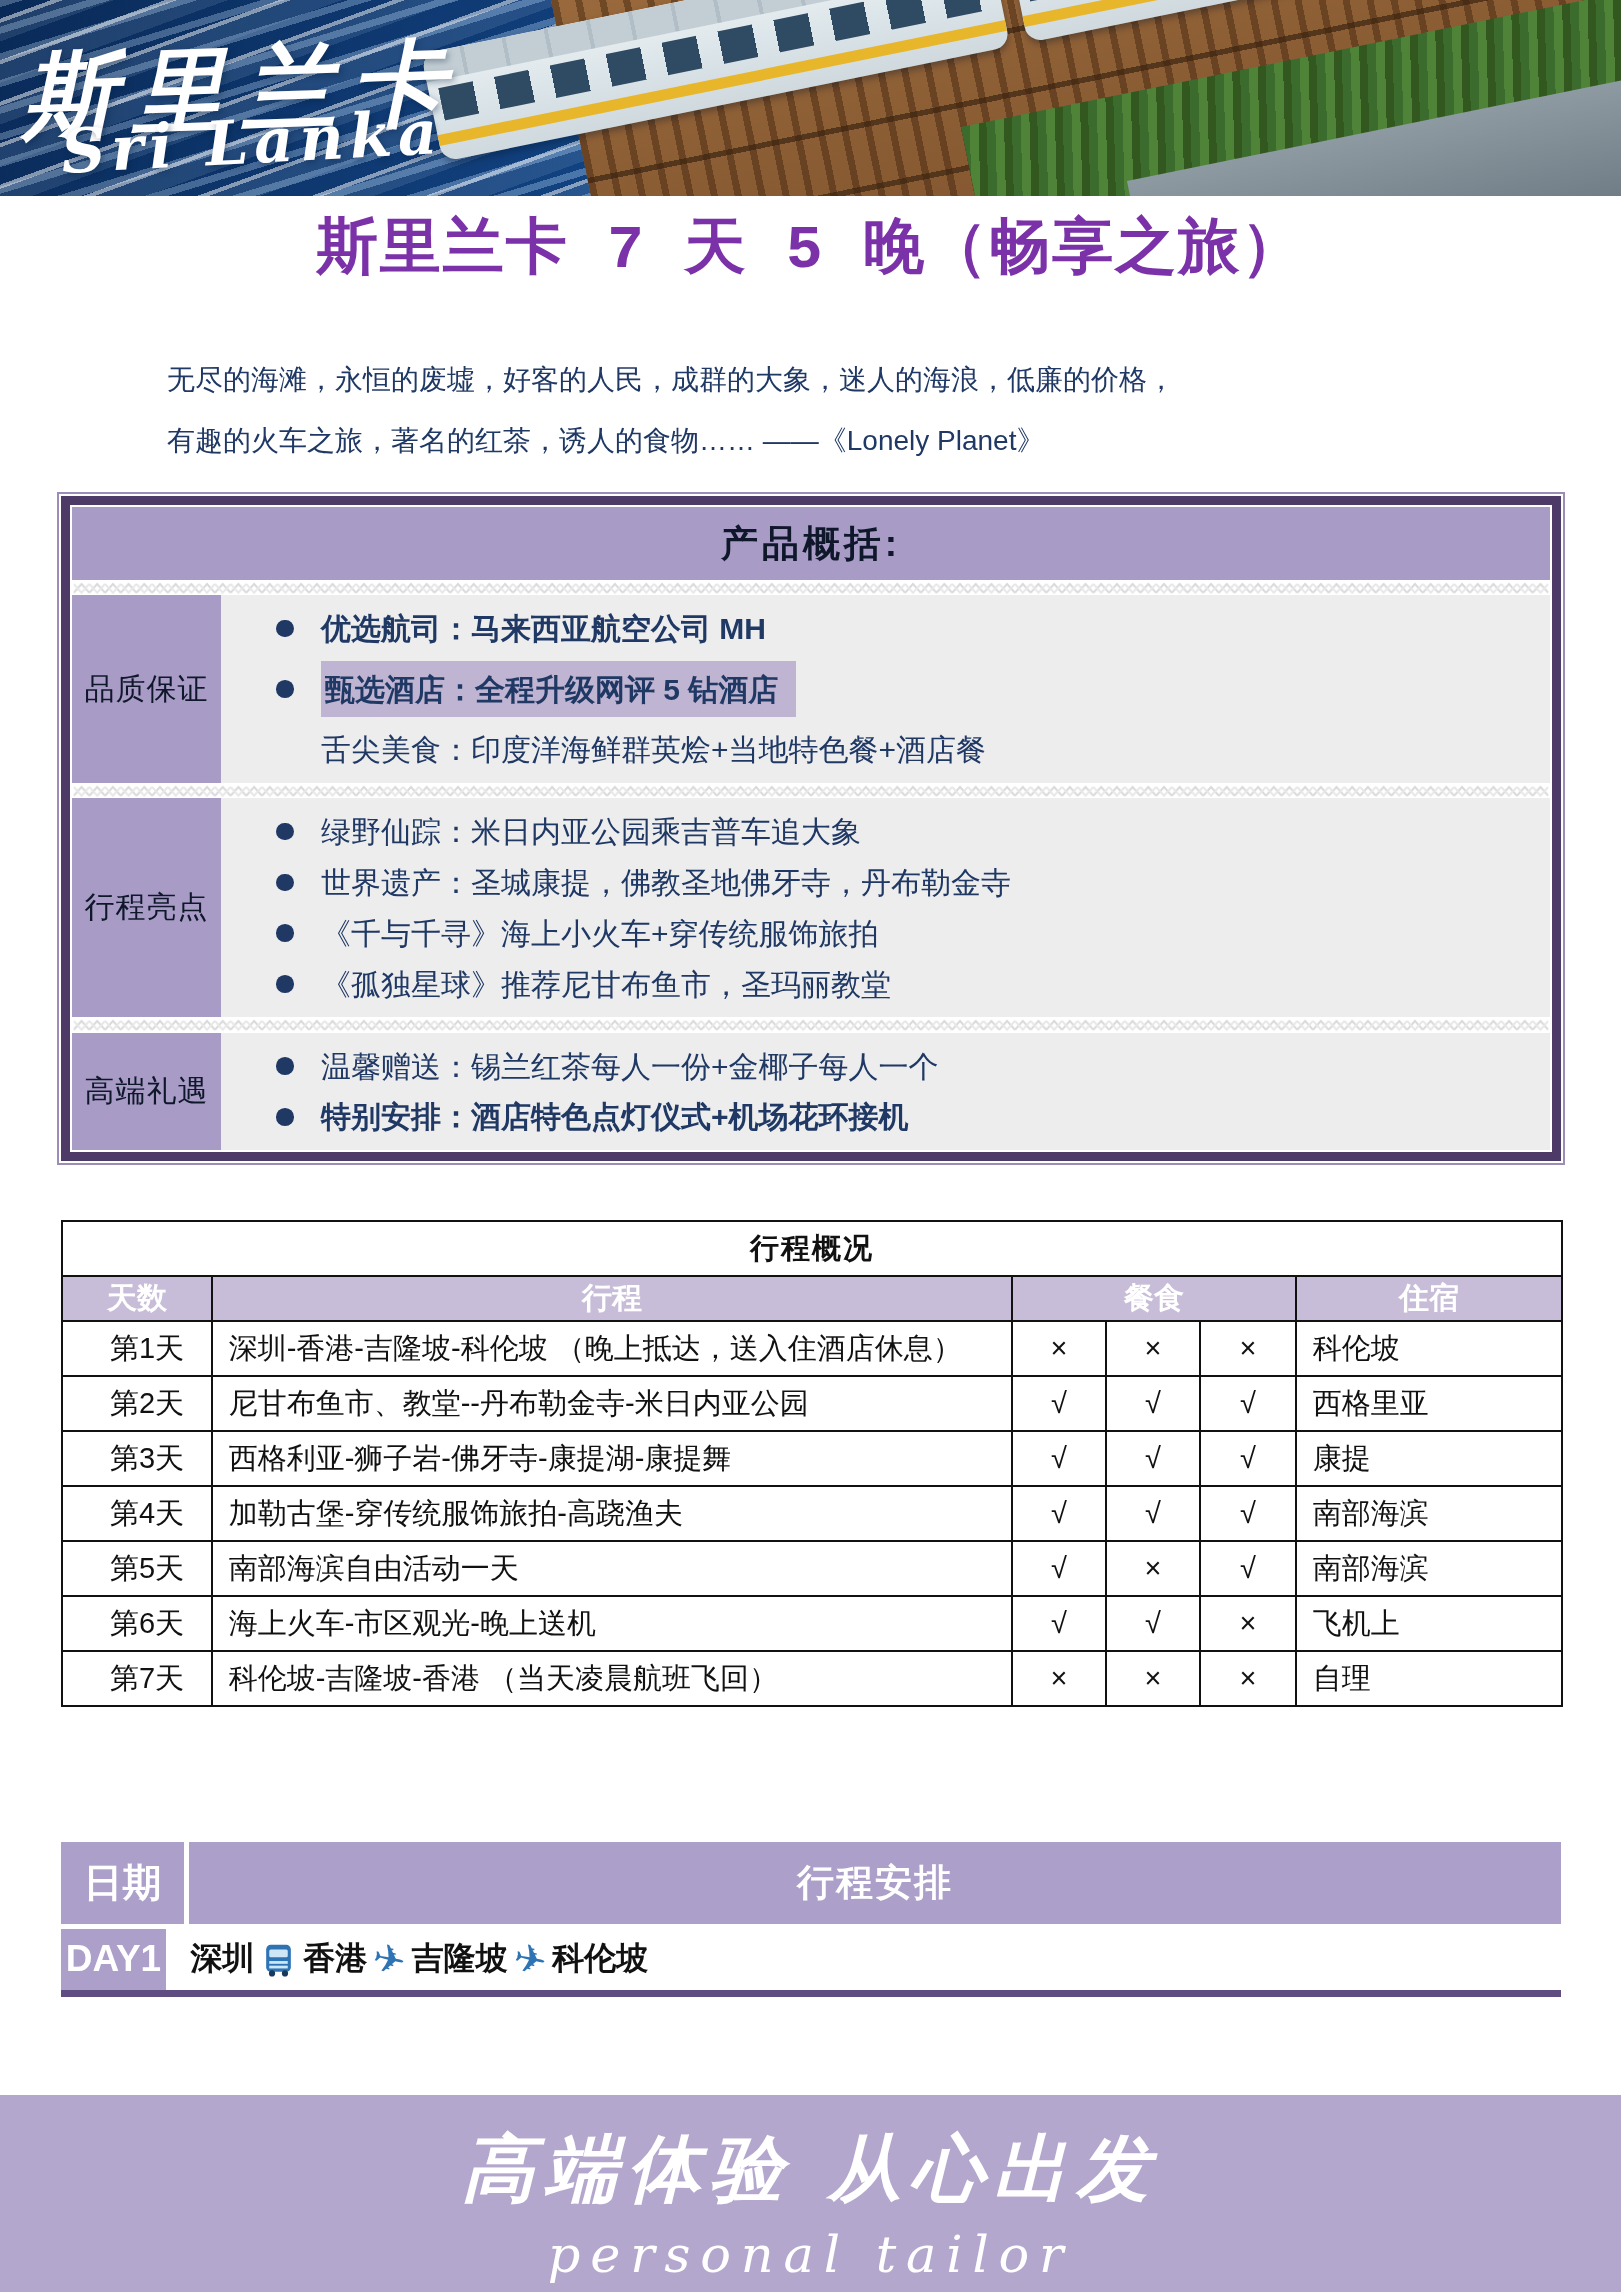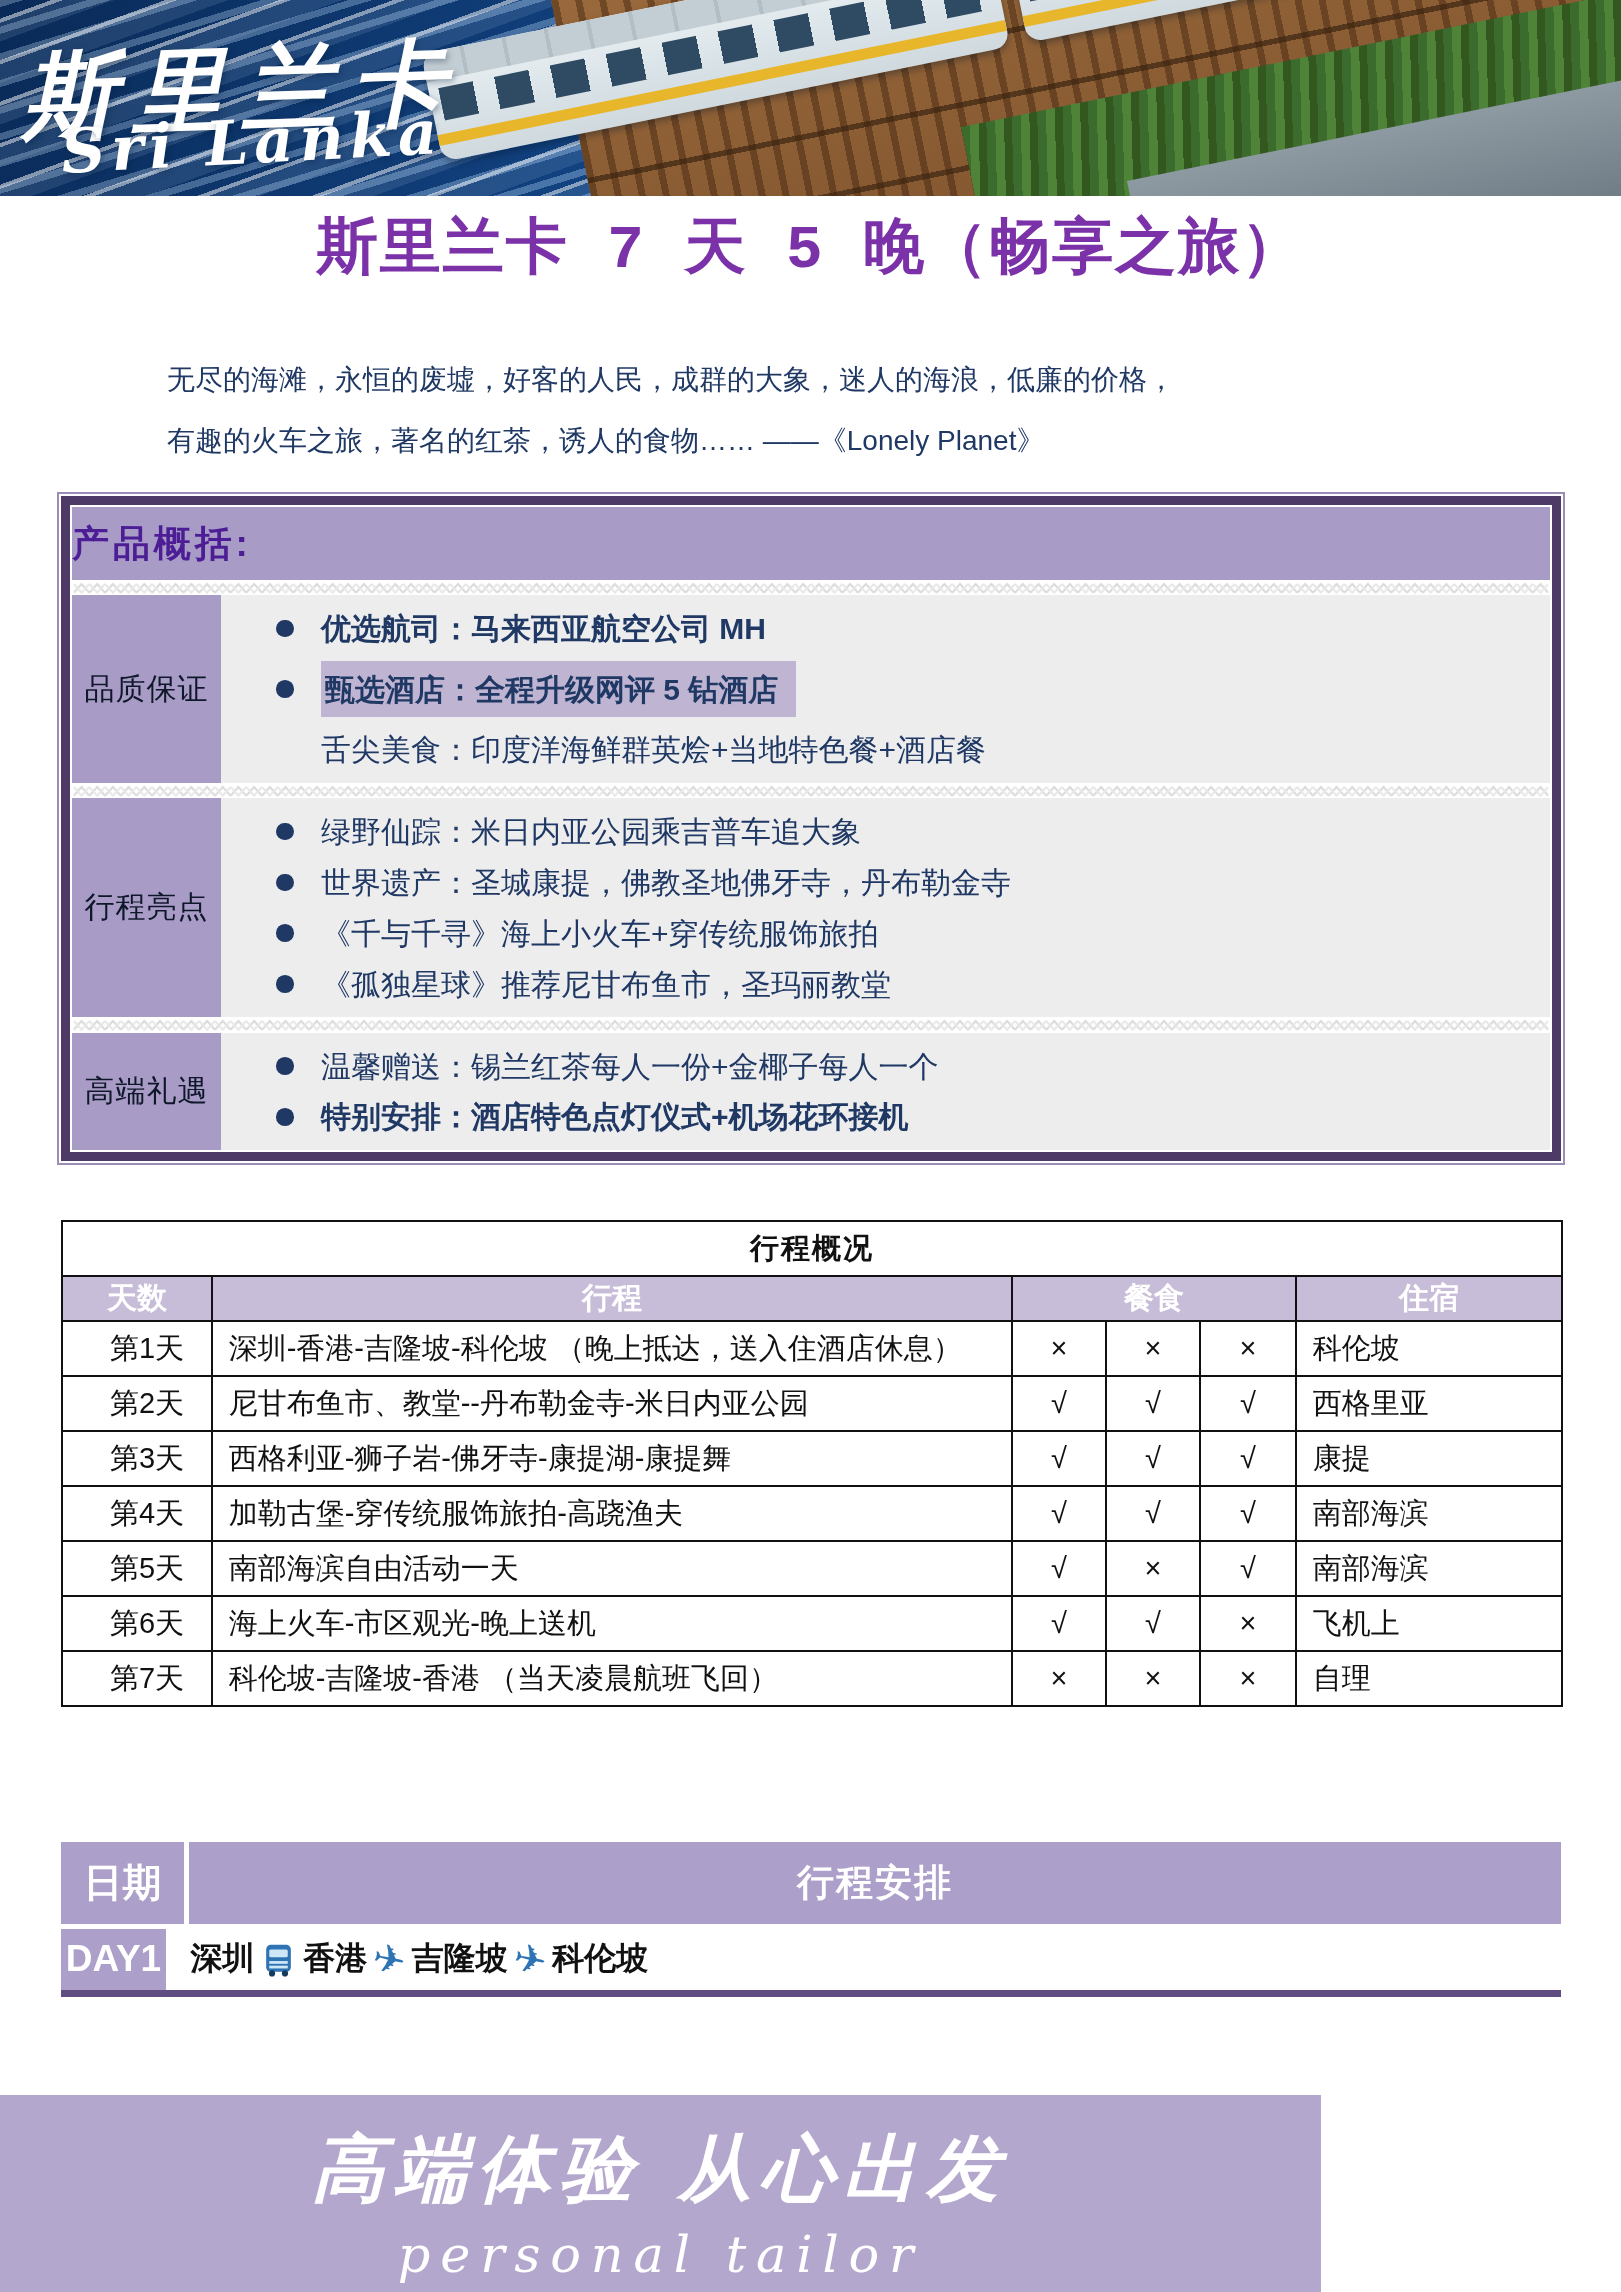--- a/index.html
+++ b/index.html
@@ -66,21 +66,21 @@
   }
   .intro { margin:57px 0 0 167px; width:1294px; color:#1f3864; font-size:28px; line-height:61px; }
 
   
   .ov-outer {
     margin:25.5px 0 0 61px; width:1500px;
     border:9.8px solid #4e3a66; outline:2px solid #9b8db8; outline-offset:2px;
     background:#ededee;
   }
   .ov-inner { border:2.9px solid #ffffff; }
-  .ov-header { background:#a89cc6; color:#4c1d95; text-align:left;
+  .ov-header { background:#a89cc6; color:#0f172a; text-align:center;
     font-size:37px; line-height:43px; padding:14.7px 0; font-weight:bold; letter-spacing:3.9px; }
   .zigzag { display:block; width:100%; height:15.7px; background:#ffffff; }
   .ov-section { display:flex; background:#ededee; }
   .ov-label {
     width:149px; background:#a89cc6; color:#0f172a; font-size:30px; letter-spacing:1px;
     display:flex; align-items:center; justify-content:center; text-align:center; flex:none;
   }
   .ov-items { flex:1; padding:7.8px 0 7.8px 55px; display:flex; flex-direction:column; justify-content:center; }
   .ov-item { display:flex; align-items:center; padding:6.9px 0; }
   .dot { width:17.6px; height:17.6px; border-radius:50%; background:#1f3864; margin-right:27.4px; flex:none; }
@@ -114,21 +114,21 @@
   .plan-day { width:105px; flex:none; background:#ac9fc9; color:#ffffff; font-weight:bold;
     font-size:37px; height:61px; display:flex; align-items:center; justify-content:center; }
   .plan-route { flex:1; background:#ffffff; display:flex; align-items:center; padding-left:17.6px;
     font-size:32px; font-weight:bold; color:#111111; }
   .stop { margin:0 2px; }
   .ticon { display:inline-flex; align-items:center; margin:0 3.9px; }
   .plane-glyph { color:#2e74b5; font-size:39px; font-family:"DejaVu Sans", sans-serif;
     display:inline-block; transform:rotate(12deg); line-height:1; }
 
   
-  .footer { position:absolute; left:0; bottom:0; width:1321px; height:198px; background:#b4a7cd;
+  .footer { position:absolute; left:0; bottom:0; width:1621px; height:198px; background:#b4a7cd;
     text-align:center; }
   .slogan-cn { margin-top:25.5px; color:#ffffff; font-size:73px; font-weight:bold; font-style:italic;
     letter-spacing:9.8px; font-family:"DejaVu Sans", sans-serif; }
   .slogan-en { margin-top:5.9px; color:#ffffff; font-size:51px; font-style:italic;
     letter-spacing:9.8px; font-family:"DejaVu Serif", serif; }
 </style>
 </head>
 <body>
 
 <svg width="0" height="0" style="position:absolute">

